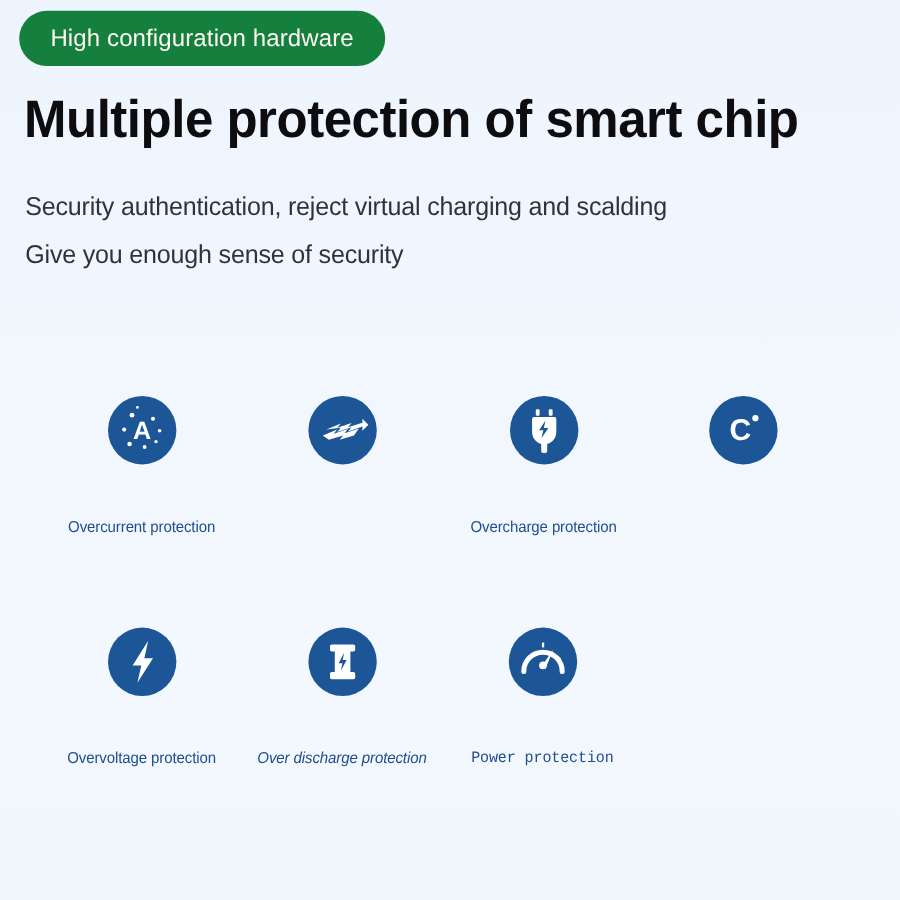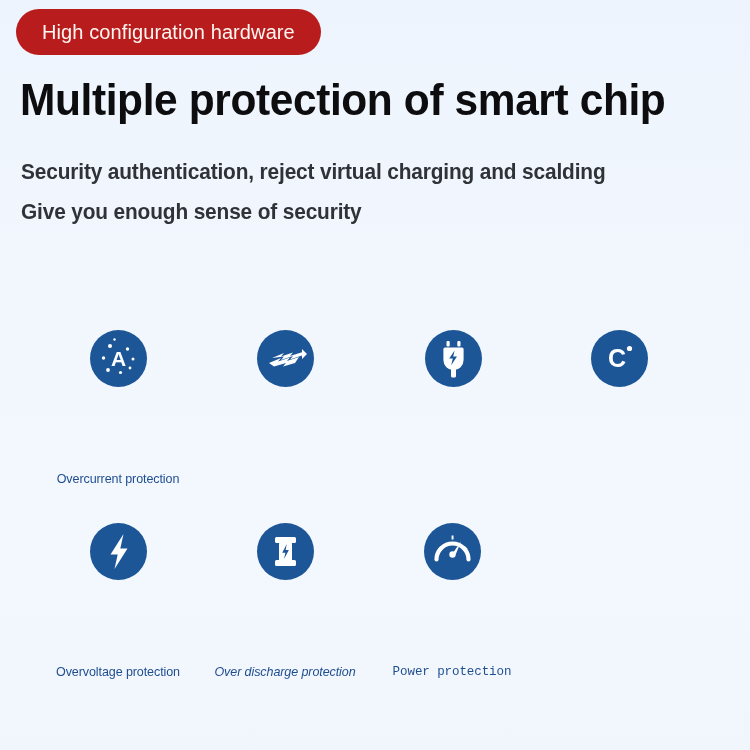--- a/index.html
+++ b/index.html
@@ -26,21 +26,21 @@
   .badge {
     position: absolute;
     left: 16px;
     top: 9px;
     height: 46px;
     padding: 0 26px;
     display: inline-flex;
     align-items: center;
     justify-content: center;
     border-radius: 23px;
-    background: #b91c1c;
+    background: #15803d;
     color: #fdf6f2;
     font-size: 20px;
     font-weight: 400;
     letter-spacing: 0.1px;
     white-space: nowrap;
     font-family: "Liberation Sans", sans-serif;
   }
 
   
   .headline {
@@ -60,21 +60,21 @@
 
   
   .subtitle {
     position: absolute;
     left: 21px;
     top: 152px;
     width: 720px;
     color: #2f3237;
     font-size: 21.5px;
     line-height: 40px;
-    font-weight: 700;
+    font-weight: 400;
     letter-spacing: -0.15px;
   }
   .subtitle .sub-line {
     display: block;
     white-space: nowrap;
     transform: scaleX(0.97);
     transform-origin: left center;
   }
   .row {
     position: absolute;
@@ -113,21 +113,20 @@
     font-weight: 400;
     white-space: nowrap;
     letter-spacing: -0.1px;
     transform: scaleX(0.95);
   }
   .cap-wrap {
     position: absolute;
     left: 0;
     width: 200px;
     text-align: center;
-    margin-top: 40px;
   }
   .row-1 .cap-wrap { top: 100px; }
   .row-2 .cap-wrap { top: 100px; }
 
   .fod-text {
     font-family: "Liberation Sans", sans-serif;
     font-weight: bold;
     font-size: 17px;
     fill: #ffffff;
     letter-spacing: -0.4px;
@@ -189,20 +188,23 @@
         <svg width="57" height="57" viewBox="0 0 57 57">
           <g fill="#ffffff">
             <rect x="21.5" y="11" width="3.2" height="5.5" rx="1.1"></rect>
             <rect x="32.3" y="11" width="3.2" height="5.5" rx="1.1"></rect>
             <path d="M20 17.5 h17 a1.6 1.6 0 0 1 1.6 1.6 v11 a10.1 10.1 0 0 1 -20.2 0 v-11 a1.6 1.6 0 0 1 1.6 -1.6 z"></path>
             <rect x="26" y="38.5" width="5" height="9" rx="1.6"></rect>
           </g>
           <path d="M29.6 20.5 L24.2 28.6 h3.6 l-1.6 6.6 l5.8 -8.6 h-3.8 z" fill="#1d5697"></path>
         </svg>
       </div>
+      <div class="cap-wrap">
+        <div class="cap">Overcharge protection</div>
+      </div>
     </div>
 
     <div class="cell" style="left:619px;">
       <div class="circle">
         <svg width="57" height="57" viewBox="0 0 57 57">
           <text class="glyph-text" x="26" y="37" font-size="25" text-anchor="middle">C</text>
           <circle cx="38.5" cy="18.5" r="2.6" fill="#ffffff"></circle>
         </svg>
       </div>
     </div>

